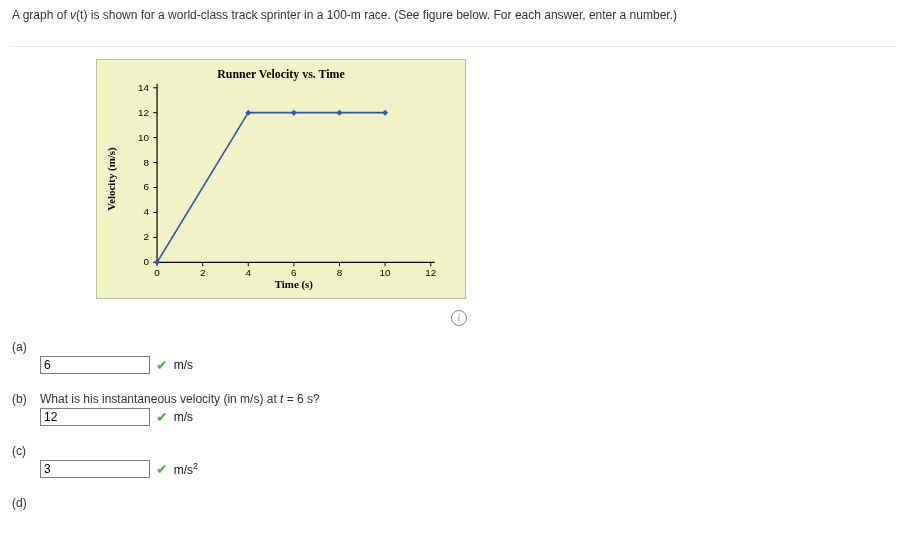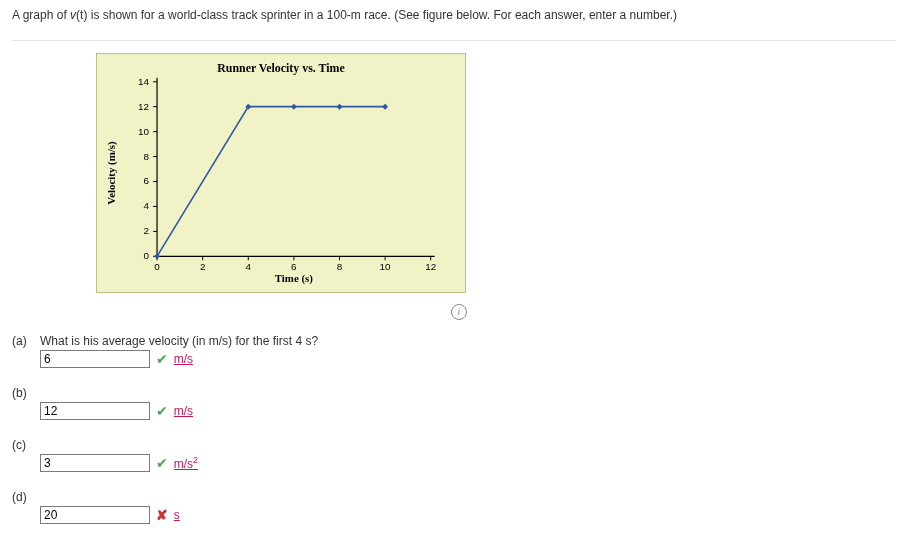--- a/index.html
+++ b/index.html
@@ -6,21 +6,21 @@
     body {
       font-family: Verdana, Arial, sans-serif;
       font-size: 12px;
       color: #333;
       margin: 0;
       padding: 8px 12px;
       background: #fff;
       width: 908px;
     }
     .intro {
-      padding-bottom: 18px;
+      padding-bottom: 24px;
       border-bottom: 1px solid #e5e5e5;
       margin-bottom: 12px;
     }
     .intro em { font-style: italic; }
     .chart-wrap {
       margin-left: 84px;
       margin-bottom: 8px;
       position: relative;
     }
     .chart-svg {
@@ -76,21 +76,21 @@
     }
     .mark-correct {
       color: #4aa84a;
       font-size: 14px;
     }
     .mark-wrong {
       color: #c33;
       font-weight: bold;
       font-size: 14px;
     }
-    .unit { color: #be185d; text-decoration: underline; }
+    .unit { color: #0f172a; }
     sup { font-size: 9px; }
   </style>
 </head>
 <body>
 
 <div class="intro">
   <span>A graph of </span><em><span>v</span></em><span>(t)</span><span> is shown for a world-class track sprinter in a 100-m race. (See figure below. For each answer, enter a number.)</span>
 </div>
 
 <div class="chart-wrap">
@@ -153,32 +153,34 @@
   </svg>
 </div>
 
 <div class="info-row">
   <span class="info-icon">i</span>
 </div>
 
 <div class="qrow">
   <div class="qlabel-row">
     <span class="qletter">(a)</span>
-    <span class="qtext">What is his average velocity (in m/s) for the first 4 s?</span>
   </div>
   <div class="answer-row">
     <input type="text" class="ans" value="6" style="">
     <span class="mark-correct">✔</span>
     <span class="unit">m/s</span>
   </div>
 </div>
 
 <div class="qrow">
   <div class="qlabel-row">
     <span class="qletter">(b)</span>
+    <span class="qtext">
+      <span>What is his instantaneous velocity (in m/s) at </span><em>t</em><span> = 6 s?</span>
+    </span>
   </div>
   <div class="answer-row">
     <input type="text" class="ans" value="12" style="">
     <span class="mark-correct">✔</span>
     <span class="unit">m/s</span>
   </div>
 </div>
 
 <div class="qrow">
   <div class="qlabel-row">
@@ -190,18 +192,13 @@
     <span class="unit">
       <span>m/s</span><sup>2</sup>
     </span>
   </div>
 </div>
 
 <div class="qrow">
   <div class="qlabel-row">
     <span class="qletter">(d)</span>
   </div>
-  <div class="answer-row">
-    <input type="text" class="ans" value="20" style="">
-    <span class="mark-wrong">✘</span>
-    <span class="unit">s</span>
-  </div>
 </div>
 
 </body></html>

